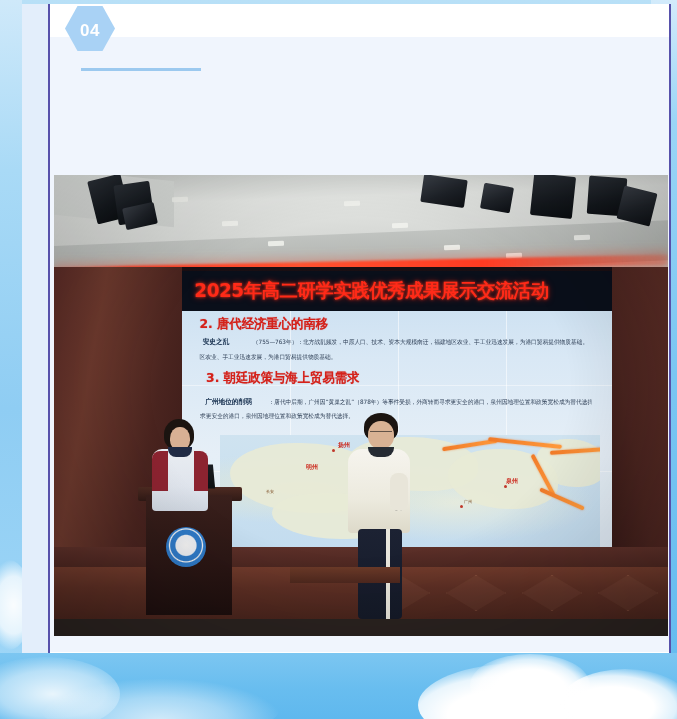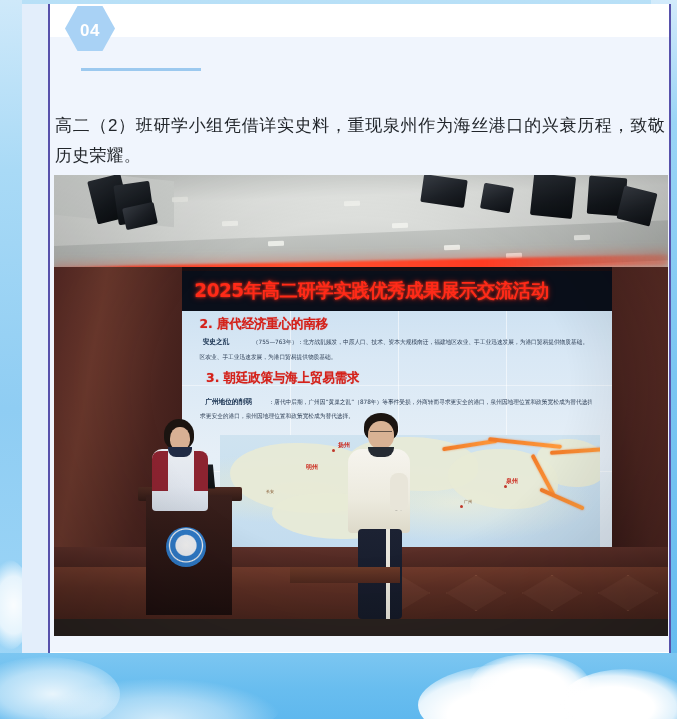--- a/index.html
+++ b/index.html
@@ -461,21 +461,20 @@
       <div class="white-bottom"></div>
 
       <div class="hex">
         <span class="hex-num">04</span>
       </div>
 
       <div class="sec-title-wrap">
         <div class="sec-underline"></div>
       </div>
 
-      <div class="para">高二（2）班研学小组凭借详实史料，重现泉州作为海丝港口的兴衰历程，致敬历史荣耀。</div>
 
       <div class="photo">
 
         <div class="ceiling"></div>
         <div class="ceiling-left-panel"></div>
         <div class="ceiling-edge"></div>
 
         <div class="speaker-box" style="left:38px;top:2px;width:34px;height:44px;transform:rotate(-14deg);"></div>
         <div class="speaker-box" style="left:62px;top:8px;width:36px;height:40px;transform:rotate(-8deg);"></div>
         <div class="spot" style="left:70px;top:30px;width:32px;height:22px;transform:rotate(-12deg);"></div>

